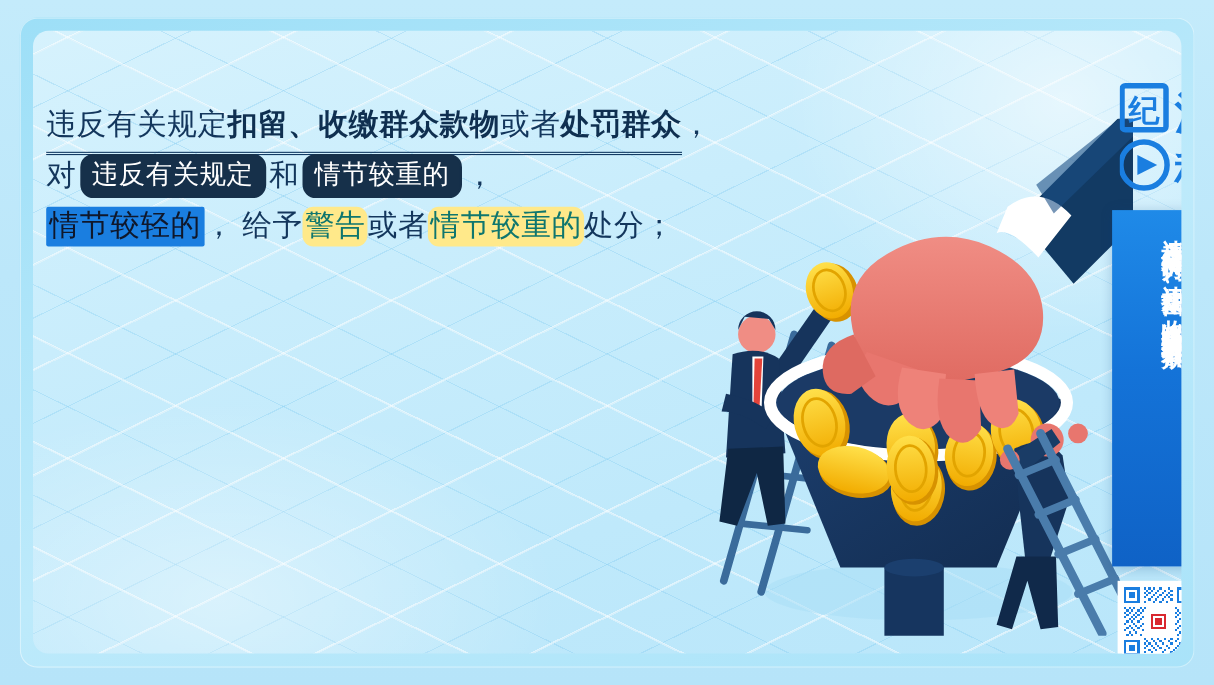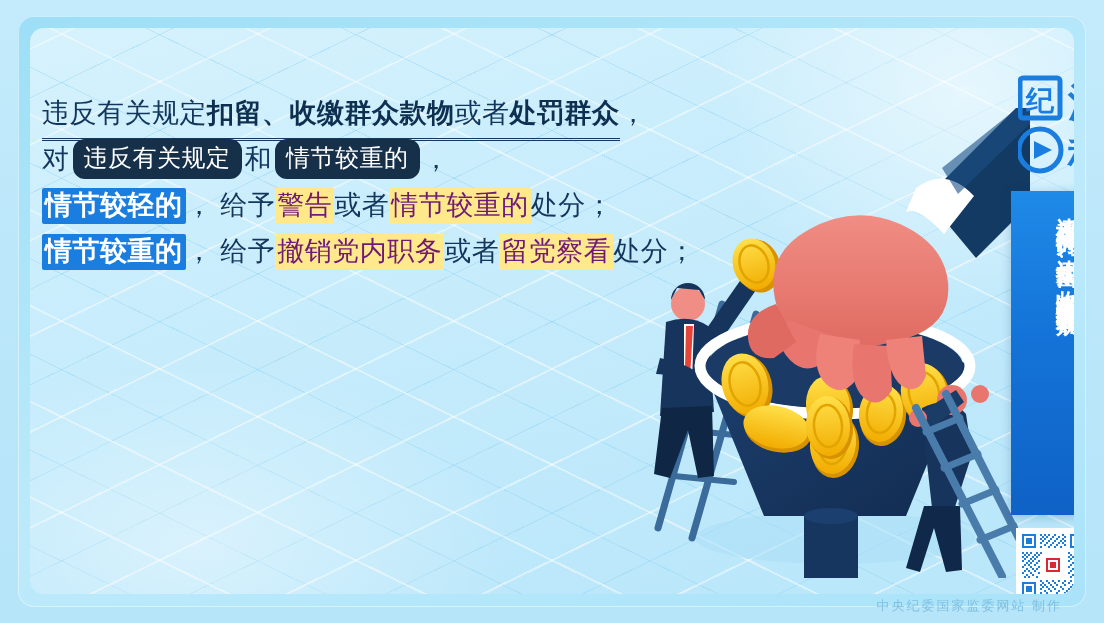--- a/index.html
+++ b/index.html
@@ -60,26 +60,26 @@
     padding-bottom:2px;
   }
   .bold{font-weight:bold;color:#0f2f50;}
   .pill{
     display:inline-block;background:#16304a;color:#ffffff;
     border-radius:12px;padding:1px 9px 3px 9px;font-size:24px;
     line-height:32px;margin:0 3px;vertical-align:2px;
     border:2px solid #16304a;
   }
   .hl-blue{
-    background:#1a7ee0;color:#ffffff;padding:2px 3px 4px 3px;
-    border-radius:2px;font-weight:bold;
+    background:#1a7ee0;color:#0f172a;padding:2px 3px 4px 3px;
+    border-radius:2px;font-weight:normal;
   }
   .hl-yellow{
-    background:#ffe98a;color:#701a75;padding:2px 2px 4px 2px;
-    border-radius:0;
+    background:#ffe98a;color:#0f766e;padding:2px 2px 4px 2px;
+    border-radius:10px;
   }
   .cm{color:#13365c;}
 
   
   .illus{position:absolute;left:600px;top:80px;width:400px;height:470px;}
 
   
   .logo{position:absolute;left:988px;top:46px;width:92px;height:108px;}
   .banner{
     position:absolute;left:981px;top:163px;width:80px;height:324px;
@@ -255,23 +255,20 @@
       </div>
 
       <div class="line">
         <span>对</span><span class="pill">违反有关规定</span><span>和</span><span class="pill">情节较重的</span><span>，</span>
       </div>
 
       <div class="line">
         <span class="hl-blue">情节较轻的</span><span>，</span>&nbsp;<span>给予</span><span class="hl-yellow">警告</span><span>或者</span><span class="hl-yellow">情节较重的</span><span>处分；</span>
       </div>
 
-      <div class="line">
-        <span class="hl-blue">情节较重的</span><span>，</span>&nbsp;<span>给予</span><span class="hl-yellow">撤销党内职务</span><span>或者</span><span class="hl-yellow">留党察看</span><span>处分；</span>
-      </div>
 
 
     </div>
 
     <div class="logo">
       <svg width="92" height="108" viewBox="0 0 92 108" xmlns="http://www.w3.org/2000/svg">
         <rect x="2" y="4" width="40" height="40" rx="3" fill="none" stroke="#1a7ee0" stroke-width="5"></rect>
         <text x="22" y="36" font-size="28" font-weight="bold" fill="#1a7ee0" text-anchor="middle" font-family="'Liberation Serif',serif">纪</text>
         <text x="70" y="42" font-size="40" font-weight="bold" fill="#1a7ee0" text-anchor="middle" font-family="'Liberation Serif',serif">法</text>
         <circle cx="22" cy="76" r="21" fill="none" stroke="#1a7ee0" stroke-width="5"></circle>
@@ -464,14 +461,13 @@
         <rect x="13" y="13" width="7" height="7" fill="#ffffff"></rect>
         <g>
           <rect x="13.5" y="13.5" width="6" height="6" fill="none" stroke="#d9282f" stroke-width="0.9"></rect>
           <rect x="15" y="15" width="3.2" height="3.2" fill="#d9282f"></rect>
         </g>
       </svg>
     </div>
 
   </div>
 
-  <div class="credit">中央纪委国家监委网站 制作</div>
 </div>
 
 </body></html>

